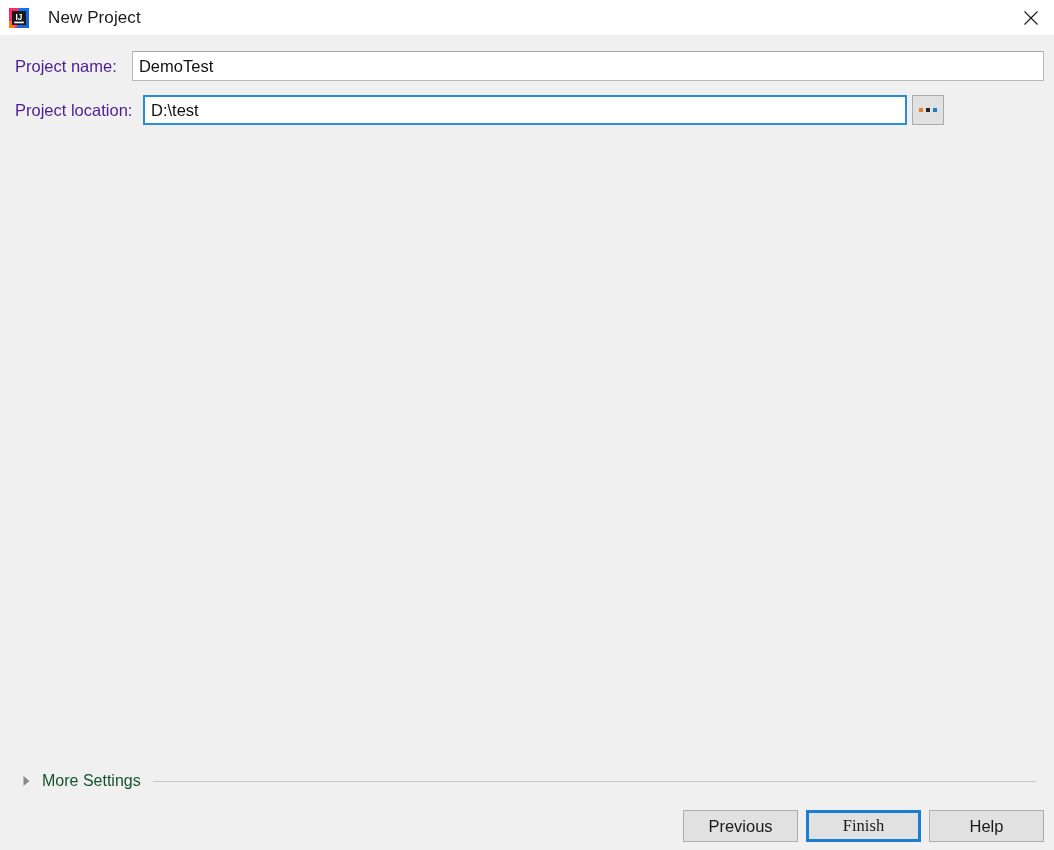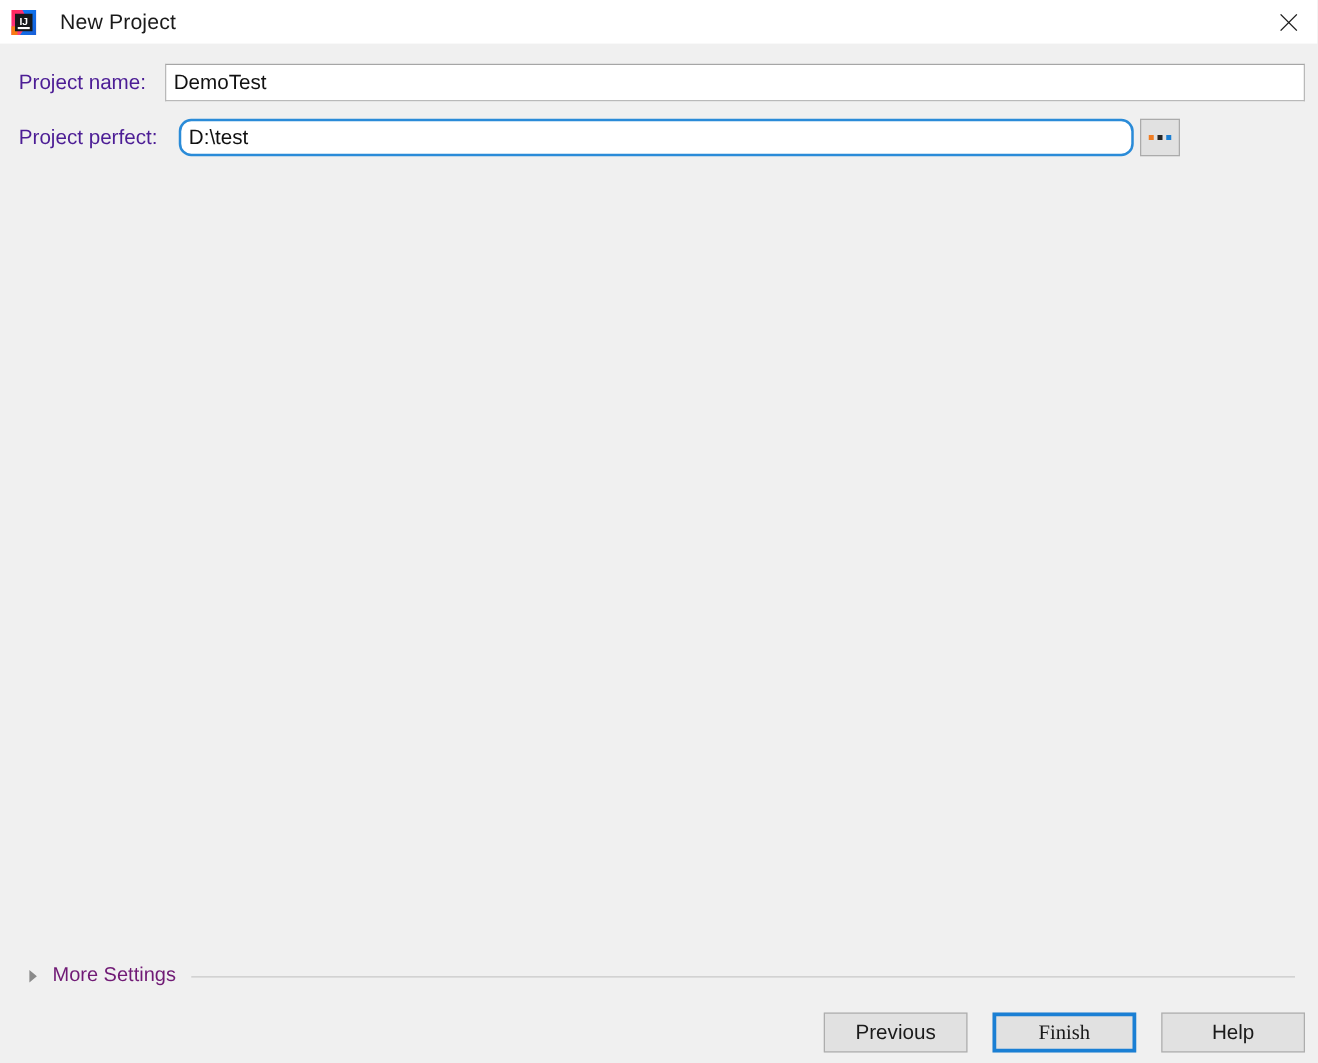--- a/index.html
+++ b/index.html
@@ -103,21 +103,21 @@
   }
   .text-field.plain {
     border: 1px solid #b9b9b9;
     border-top-color: #a6a6a6;
   }
   .text-field.focused {
     border: 2px solid #2a8bd8;
   }
 
   #field-name { width: 997px; }
-  #field-location { width: 764px; border-radius: 10px; }
+  #field-location { width: 764px; }
 
   .browse-btn {
     width: 32px;
     height: 30px;
     margin-left: 5px;
     background: #e1e1e1;
     border: 1px solid #ababab;
     box-sizing: border-box;
     display: flex;
     align-items: center;
@@ -158,39 +158,39 @@
   }
   .more-arrow {
     width: 9px;
     height: 12px;
     flex: 0 0 auto;
     position: relative;
   }
   .more-arrow svg { display: block; }
   .more-label {
     font-size: 16px;
-    color: #701a75;
+    color: #14532d;
     margin-left: 11px;
     white-space: nowrap;
   }
   .more-rule {
     flex: 1 1 auto;
     height: 1px;
     background: #c8c8c8;
     margin-left: 12px;
   }
 
   
   .button-bar {
     position: absolute;
     right: 10px;
     bottom: 8px;
     display: flex;
     align-items: center;
-    gap: 20px;
+    gap: 8px;
   }
   .dlg-btn {
     font-family: "Liberation Sans", sans-serif;
     font-size: 16.5px;
     color: #1a1a1a;
     background: #e1e1e1;
     border: 1px solid #adadad;
     box-sizing: border-box;
     height: 32px;
     min-width: 115px;
@@ -258,21 +258,21 @@
   </div>
 
   <div class="content">
 
     <div class="form-row">
       <div class="form-label">Project name:</div>
       <input id="field-name" class="text-field plain" type="text" value="DemoTest" style="">
     </div>
 
     <div class="form-row">
-      <div class="form-label">Project perfect:</div>
+      <div class="form-label">Project location:</div>
       <input id="field-location" class="text-field focused" type="text" value="D:\test" style="">
       <button class="browse-btn">
         <span class="dot d1"></span>
         <span class="dot d2"></span>
         <span class="dot d3"></span>
       </button>
     </div>
 
     <div class="more-settings">
 

